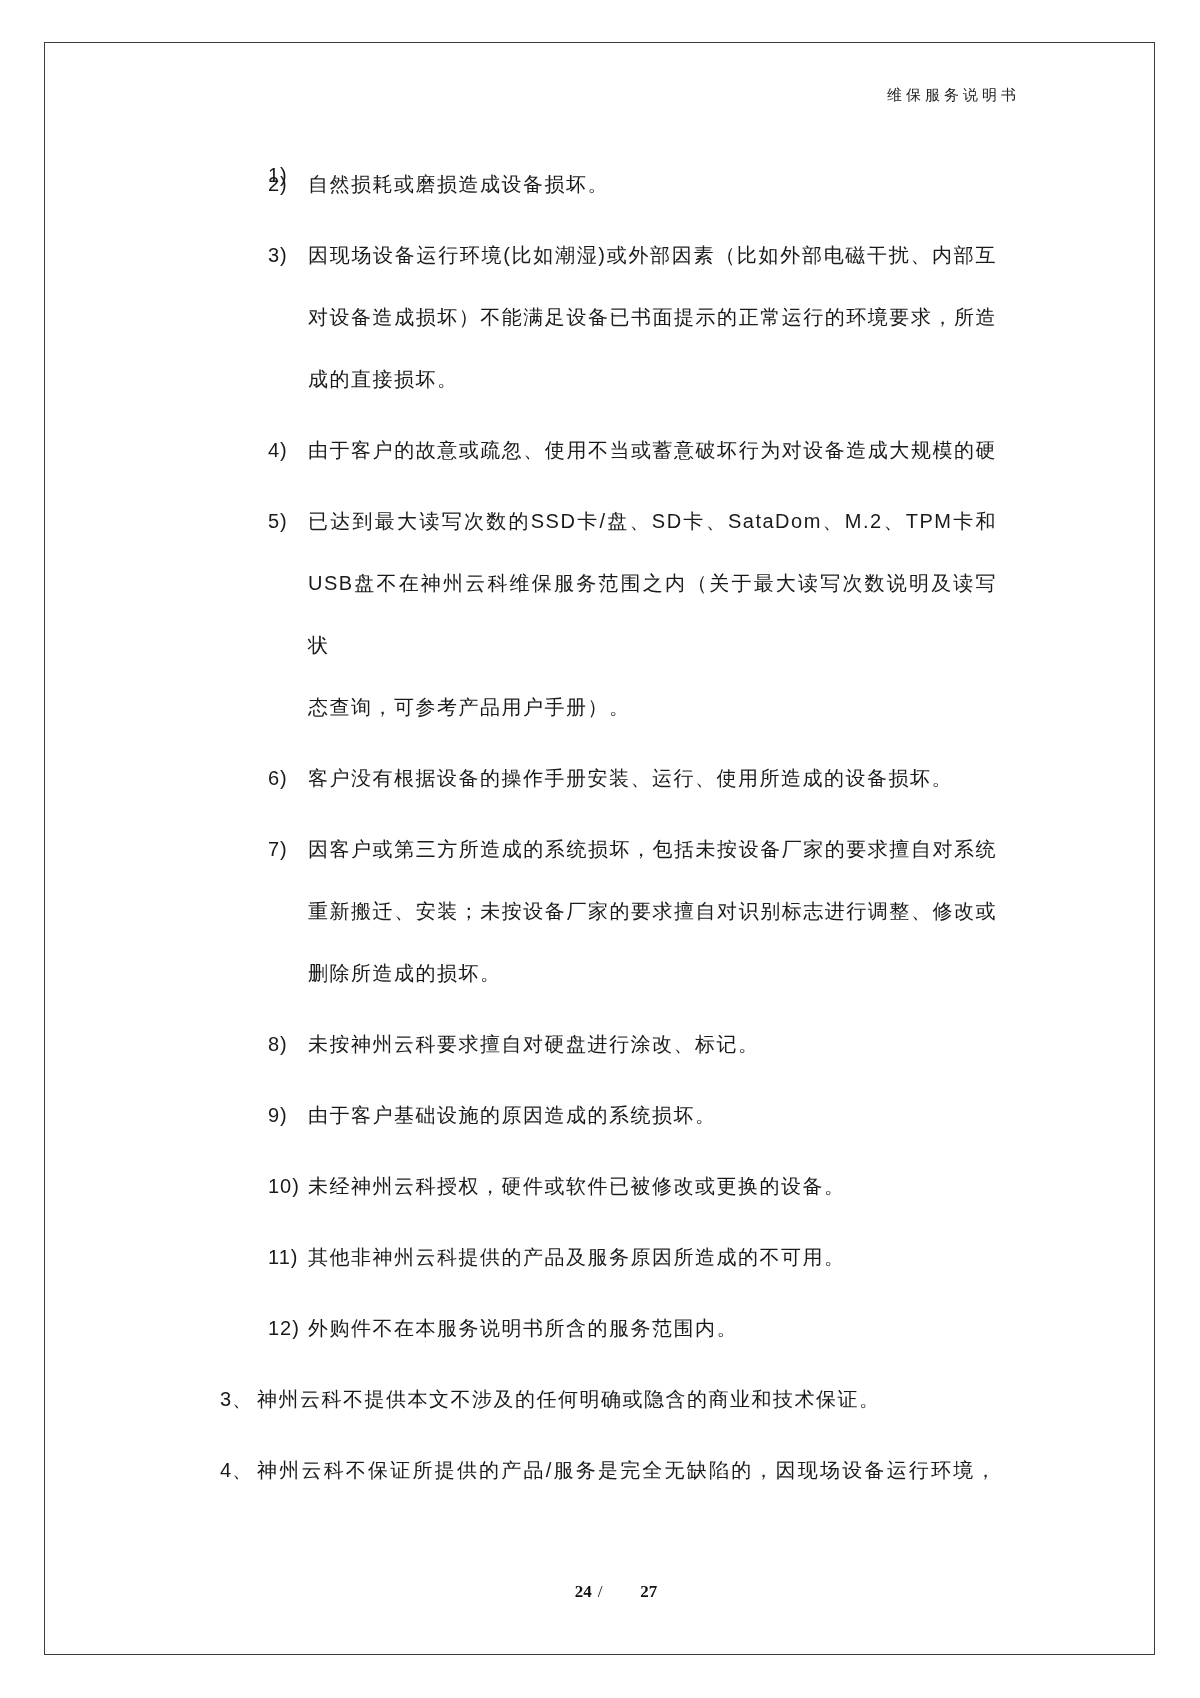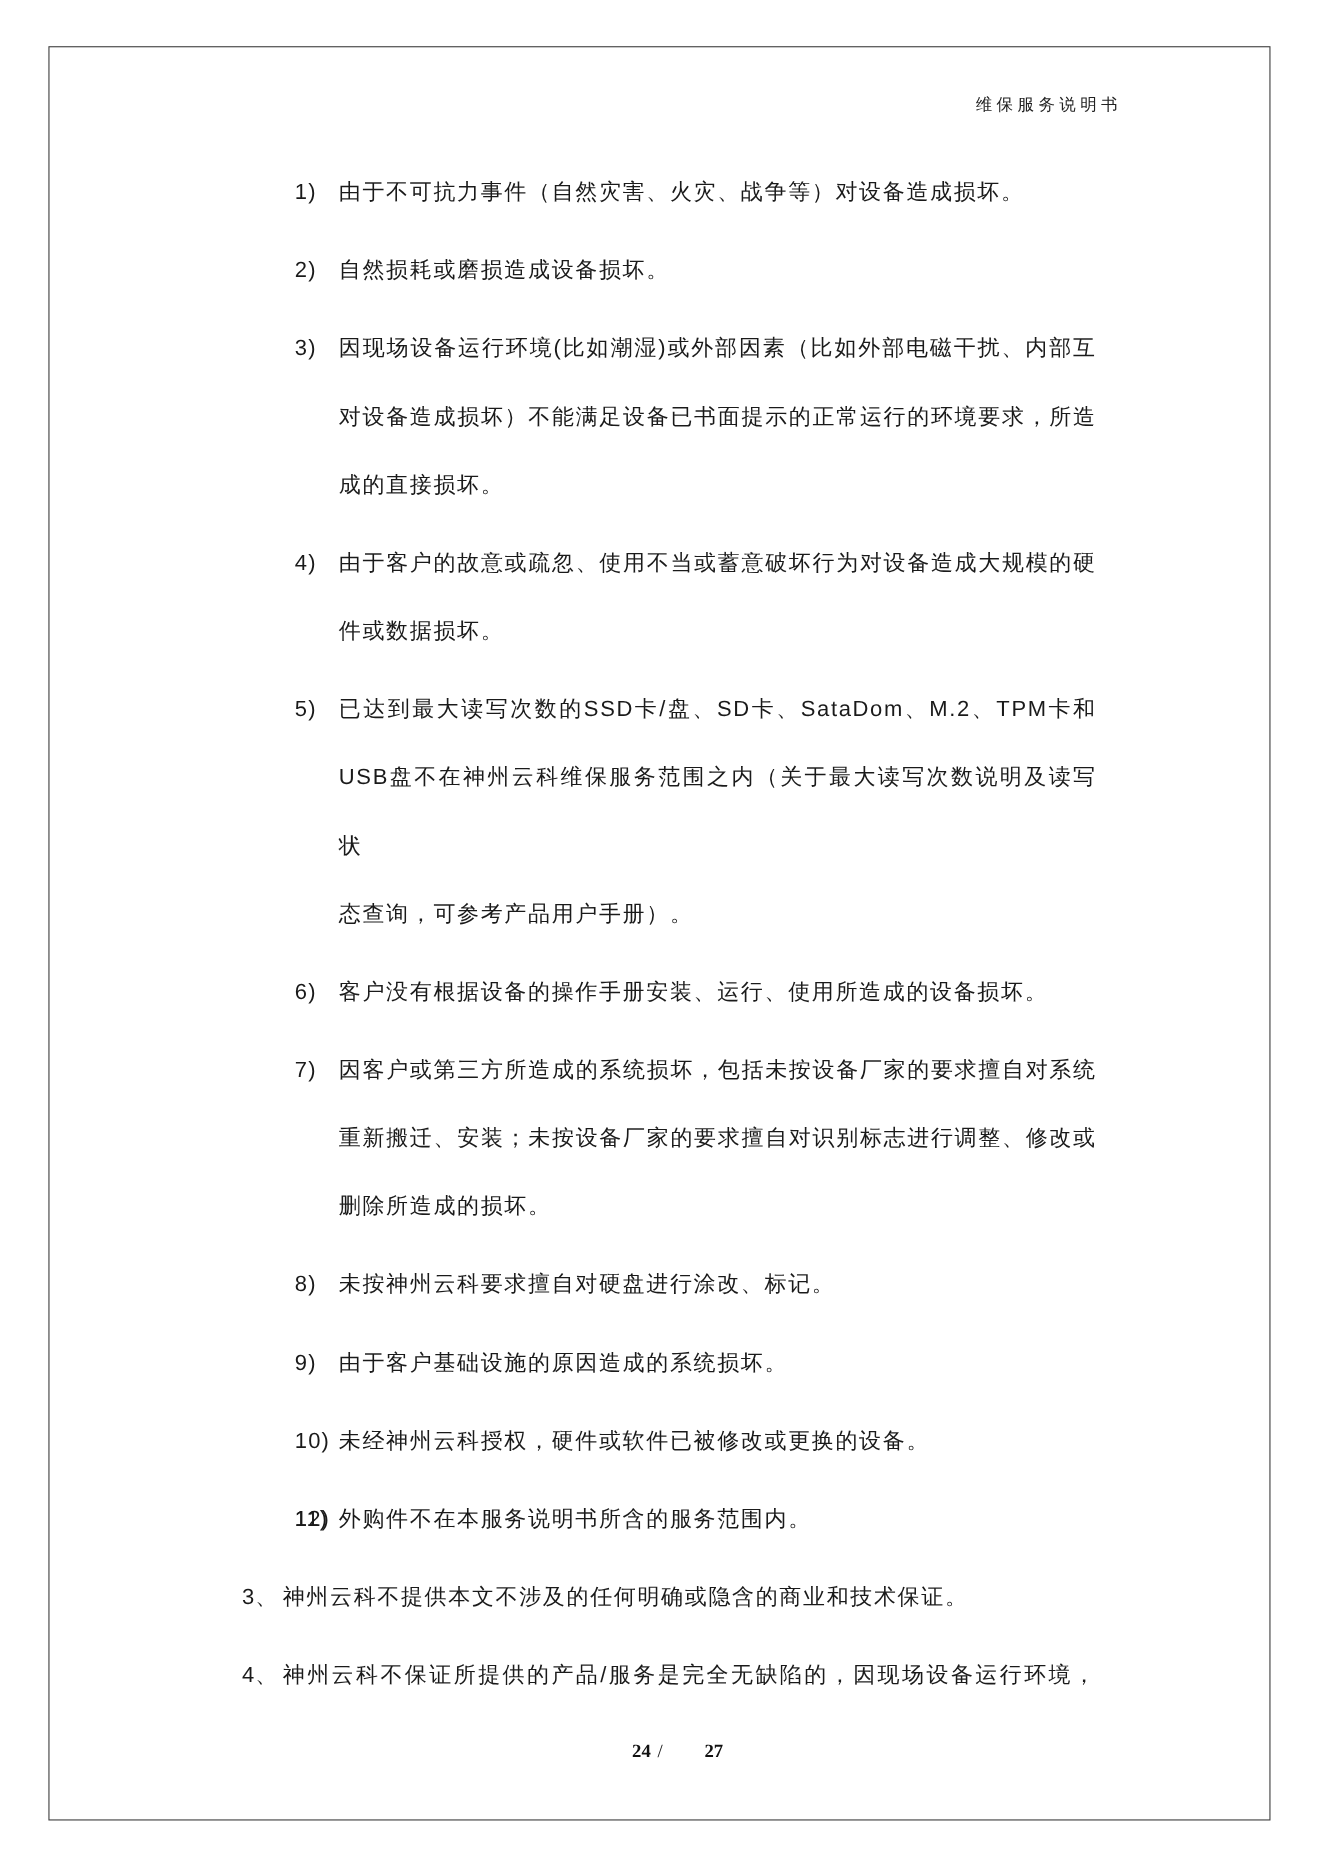--- a/index.html
+++ b/index.html
@@ -84,39 +84,37 @@
   <div class="frame"></div>
 
   <div class="header">
     <span>维保服务说明书</span>
   </div>
 
   <div class="doc">
 
     <div class="para sub">
       <span class="num">1)</span>
-      <div class="line">由于不可抗力事件（自然灾害、火灾、战争等）对设备造成损坏。</div>
     </div>
 
     <div class="para sub">
       <span class="num">2)</span>
       <div class="line">自然损耗或磨损造成设备损坏。</div>
     </div>
 
     <div class="para sub">
       <span class="num">3)</span>
       <div class="line fill">因现场设备运行环境(比如潮湿)或外部因素（比如外部电磁干扰、内部互</div>
       <div class="line fill">对设备造成损坏）不能满足设备已书面提示的正常运行的环境要求，所造</div>
       <div class="line">成的直接损坏。</div>
     </div>
 
     <div class="para sub">
       <span class="num">4)</span>
       <div class="line fill">由于客户的故意或疏忽、使用不当或蓄意破坏行为对设备造成大规模的硬</div>
-      <div class="line">件或数据损坏。</div>
     </div>
 
     <div class="para sub">
       <span class="num">5)</span>
       <div class="line fill">已达到最大读写次数的SSD卡/盘、SD卡、SataDom、M.2、TPM卡和</div>
       <div class="line fill">USB盘不在神州云科维保服务范围之内（关于最大读写次数说明及读写状</div>
       <div class="line">态查询，可参考产品用户手册）。</div>
     </div>
 
     <div class="para sub">
@@ -141,20 +139,21 @@
       <div class="line">由于客户基础设施的原因造成的系统损坏。</div>
     </div>
 
     <div class="para sub">
       <span class="num">10)</span>
       <div class="line">未经神州云科授权，硬件或软件已被修改或更换的设备。</div>
     </div>
 
     <div class="para sub">
       <span class="num">11)</span>
+      <div class="line">其他非神州云科提供的产品及服务原因所造成的不可用。</div>
     </div>
 
     <div class="para sub">
       <span class="num">12)</span>
       <div class="line">外购件不在本服务说明书所含的服务范围内。</div>
     </div>
 
     <div class="para main">
       <span class="num">3、</span>
       <div class="line">神州云科不提供本文不涉及的任何明确或隐含的商业和技术保证。</div>

